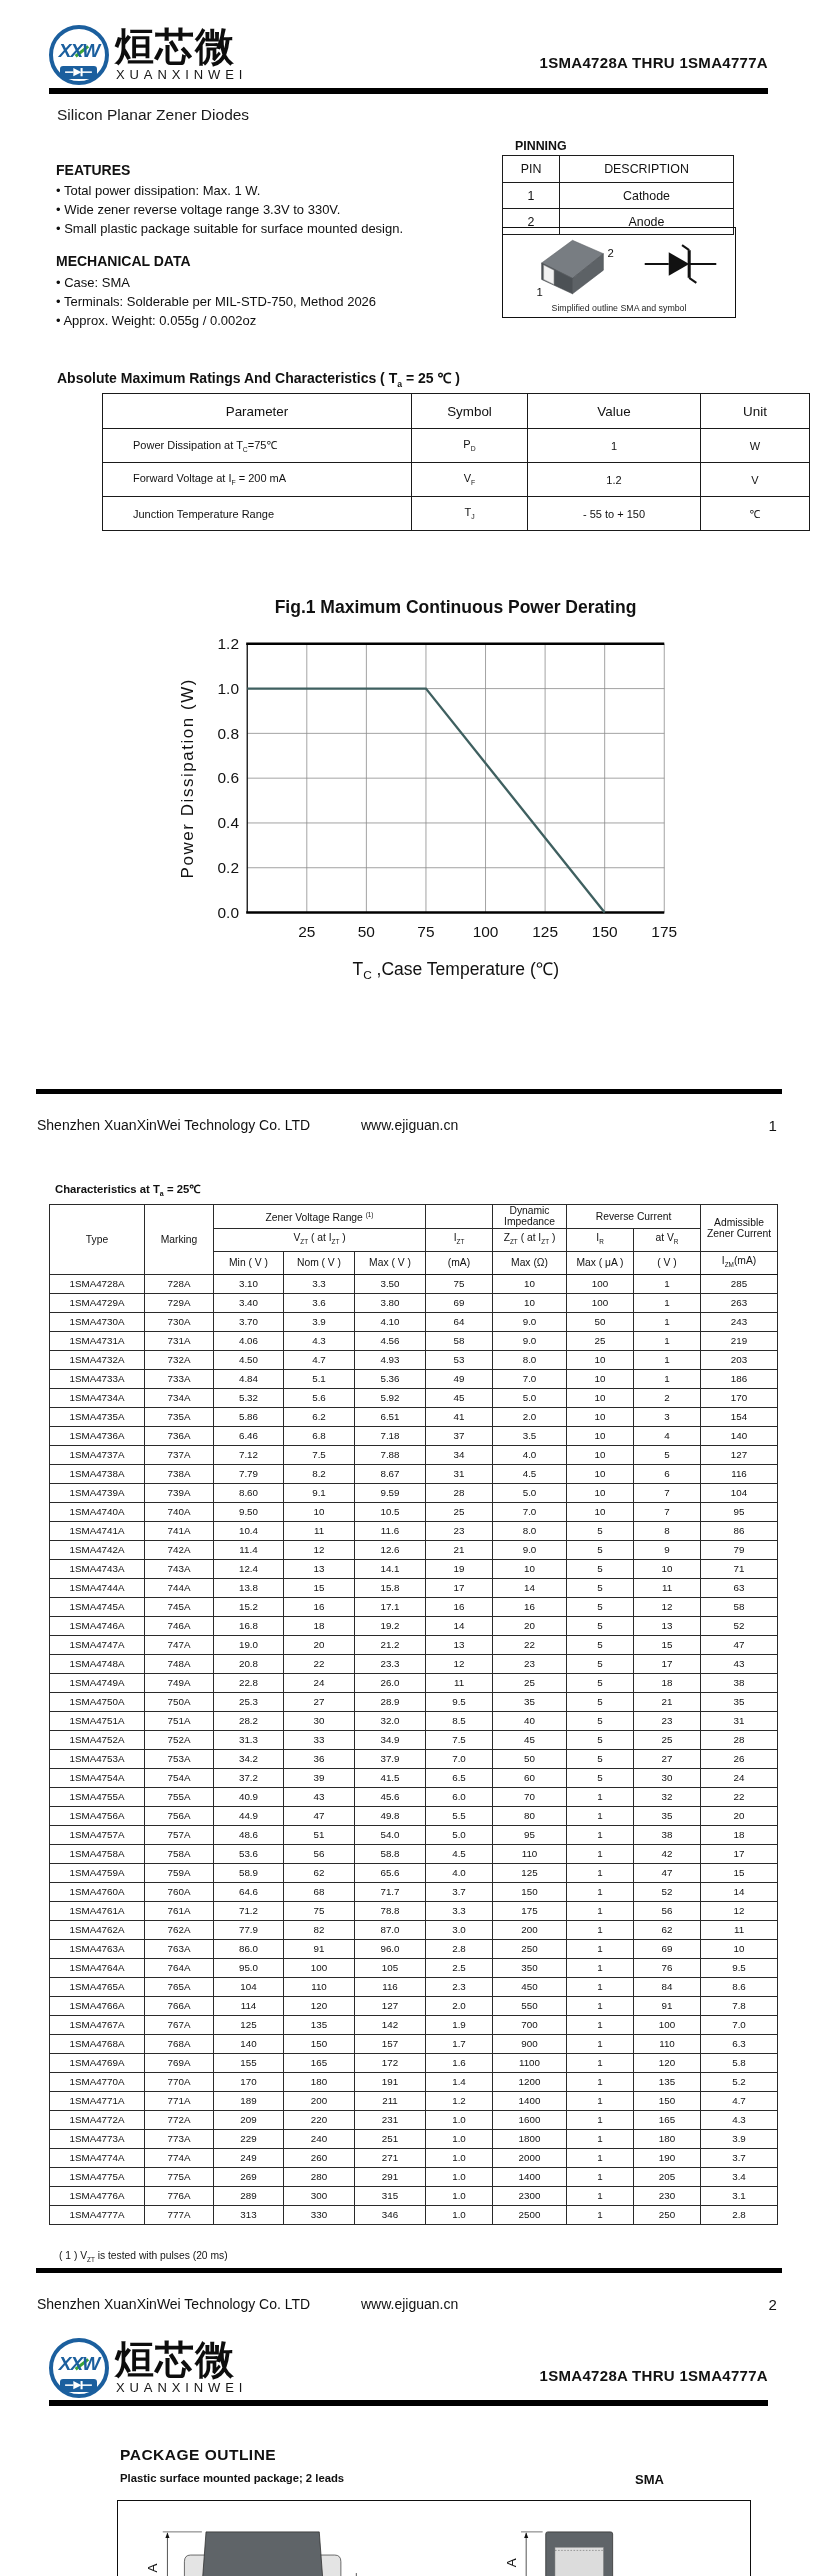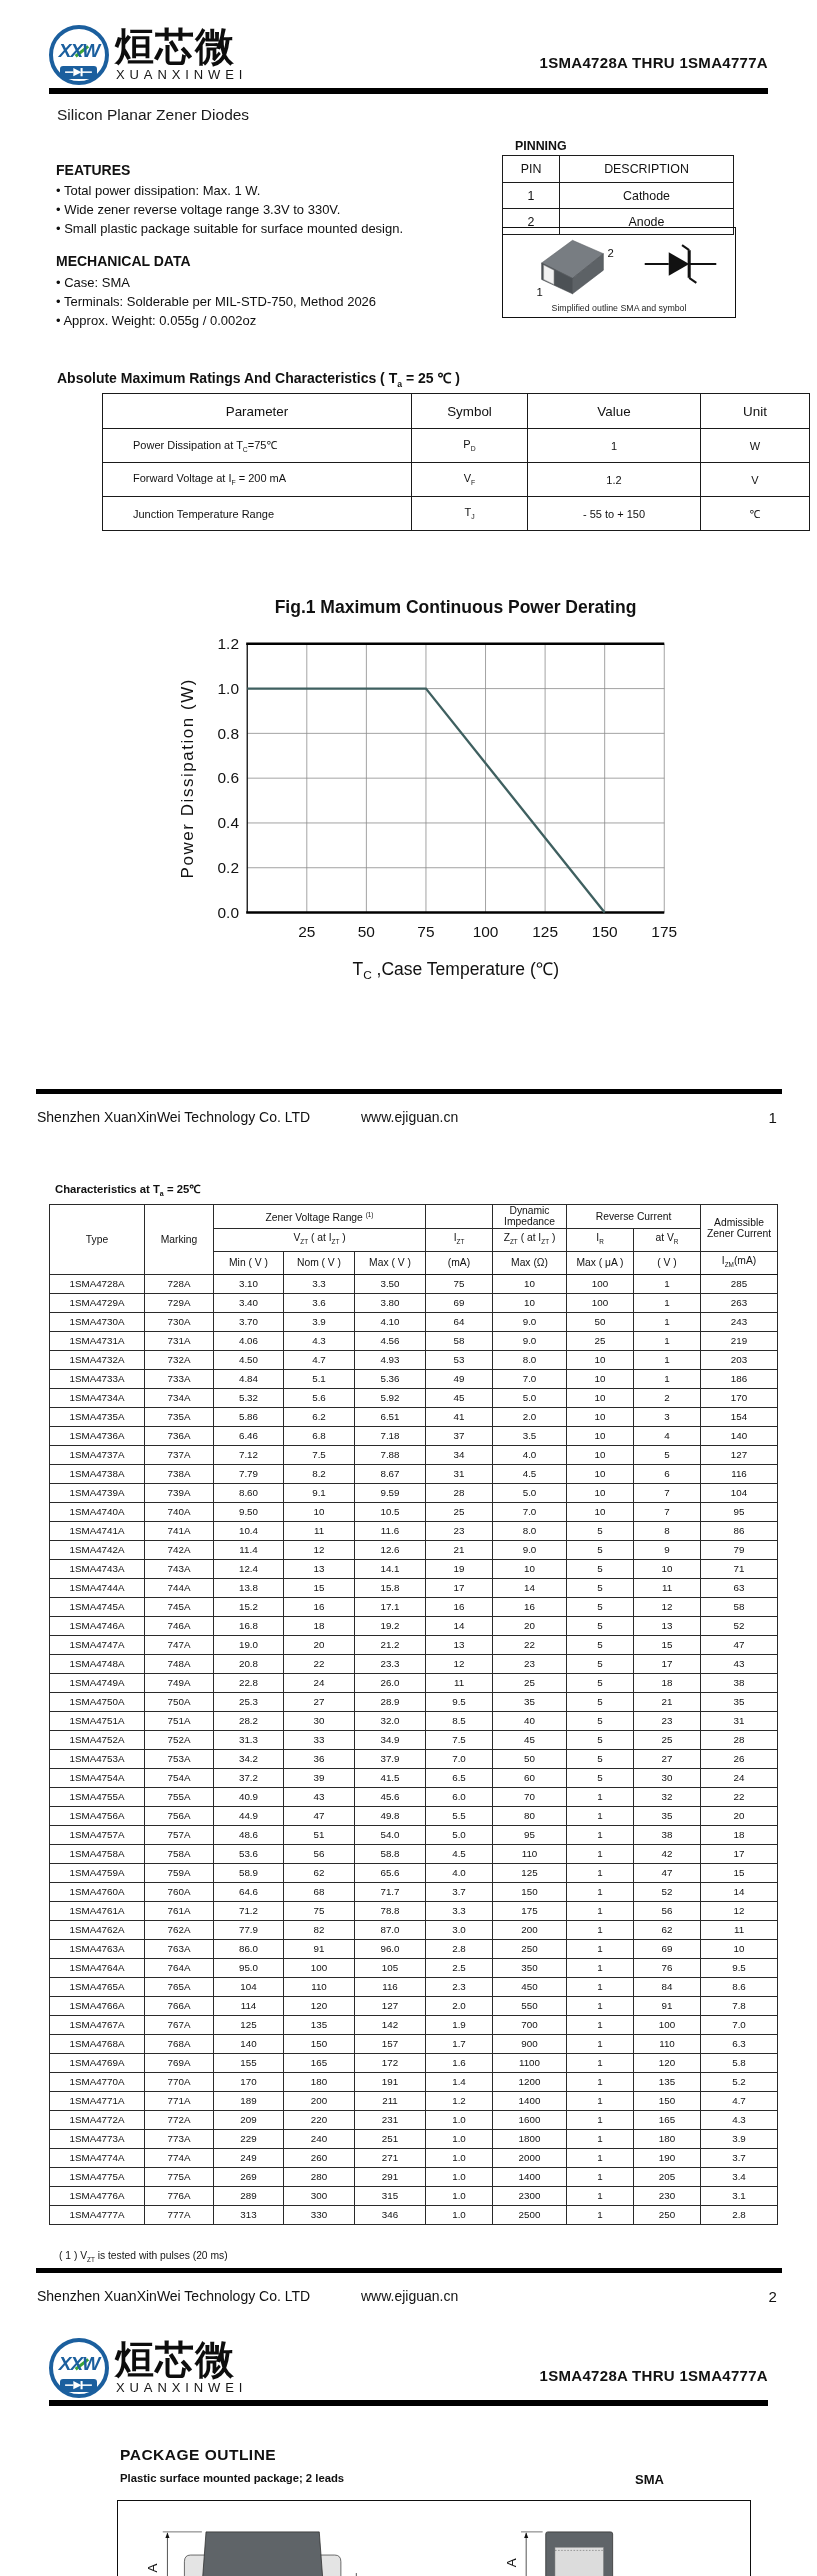--- a/index.html
+++ b/index.html
@@ -36,21 +36,21 @@
   .amr-table{border-collapse:collapse;width:707px;table-layout:fixed;}
   .amr-table th,.amr-table td{border:1.3px solid #1a1a1a;font-size:11px;text-align:center;height:31px;font-weight:normal;}
   .amr-table th{height:32px;font-size:13.4px;}
   .amr-table td.pleft{text-align:left;padding-left:30px;}
 
   .fig-title{font-size:17.5px;font-weight:bold;text-align:center;}
 
   
   .footer{left:36px;width:746px;height:31px;}
   .footer .frule{height:5.2px;background:#000;}
-  .footer .ftext{position:relative;height:23px;margin-top:15px;font-size:14px;color:#111;}
+  .footer .ftext{position:relative;height:23px;margin-top:23px;font-size:14px;color:#111;}
   .footer .fcompany{position:absolute;left:1px;}
   .footer .fsite{position:absolute;left:325px;}
   .footer .fpage{position:absolute;right:5.2px;font-size:15px;}
 
   
   .char-h{font-size:11.3px;font-weight:bold;}
   .char-table{border-collapse:collapse;width:729px;table-layout:fixed;border:1.3px solid #161616;}
   .char-table th,.char-table td{border:0.8px solid #2a2a2a;text-align:center;vertical-align:middle;padding:0;}
   .char-table thead th{font-size:10.3px;font-weight:normal;line-height:11.3px;}
   .char-table thead tr{height:23px;}

